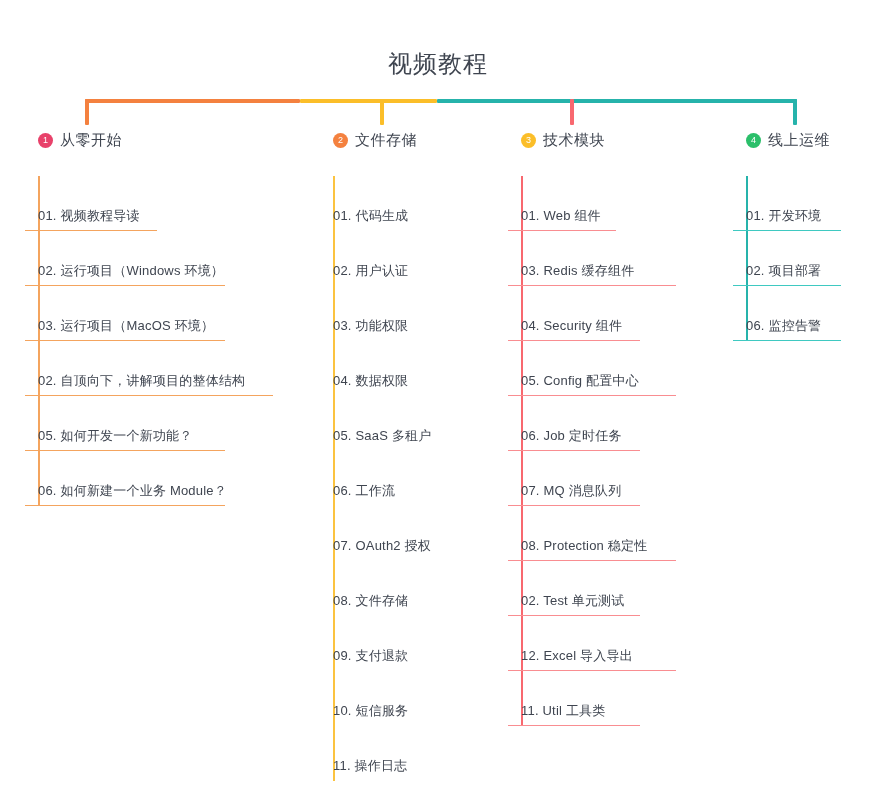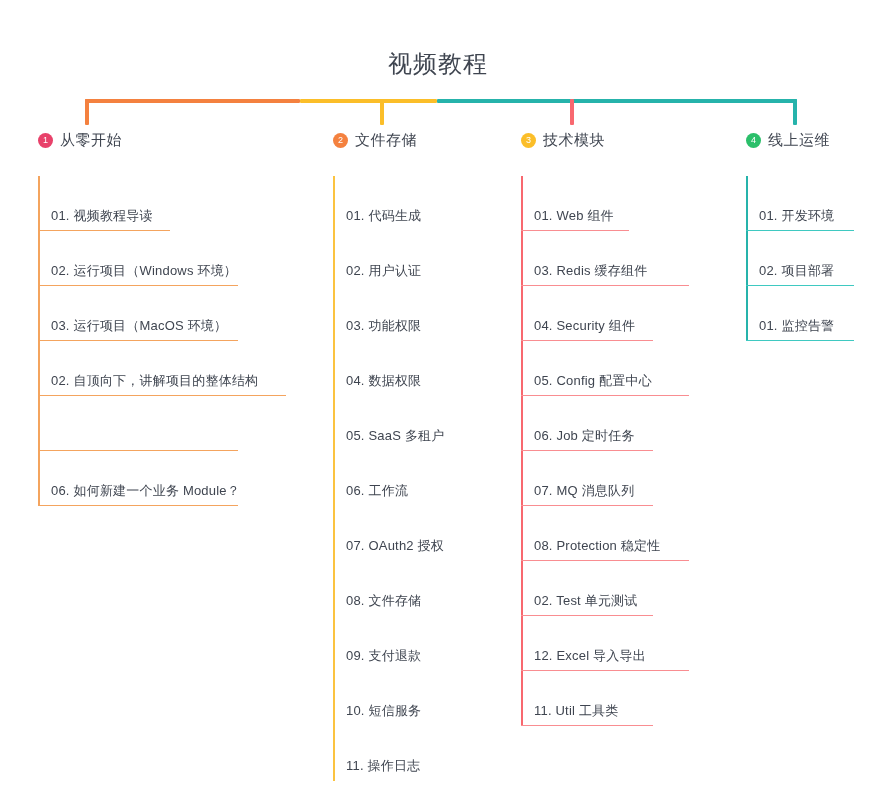--- a/index.html
+++ b/index.html
@@ -115,21 +115,20 @@
   .spine {
     position: absolute;
     left: 0;
     top: 0;
     bottom: 0;
     width: 2px;
   }
   .item {
     position: relative;
     height: 55px;
-    padding-left: 13px;
     display: flex;
     flex-direction: column;
     justify-content: flex-end;
   }
   .item-label {
     font-size: 13px;
     line-height: 18px;
     color: #3f4550;
     white-space: nowrap;
     padding-bottom: 5px;
@@ -181,20 +180,21 @@
         </div>
         <div class="item">
           <div class="item-label">03. 运行项目（MacOS 环境）</div>
           <div class="item-rule w-xl" style="background: rgb(244, 164, 94);"></div>
         </div>
         <div class="item">
           <div class="item-label">02. 自顶向下，讲解项目的整体结构</div>
           <div class="item-rule w-xxl" style="background: rgb(244, 164, 94);"></div>
         </div>
         <div class="item">
+          <div class="item-label">05. 如何开发一个新功能？</div>
           <div class="item-rule w-xl" style="background: rgb(244, 164, 94);"></div>
         </div>
         <div class="item">
           <div class="item-label">06. 如何新建一个业务 Module？</div>
           <div class="item-rule w-xl" style="background: rgb(244, 164, 94);"></div>
         </div>
       </div>
     </div>
     <div class="column col-1">
       <div class="col-header">
@@ -307,18 +307,18 @@
         <div class="spine" style="background: rgb(38, 179, 171);"></div>
         <div class="item">
           <div class="item-label">01. 开发环境</div>
           <div class="item-rule w-s" style="background: rgb(63, 201, 193);"></div>
         </div>
         <div class="item">
           <div class="item-label">02. 项目部署</div>
           <div class="item-rule w-s" style="background: rgb(63, 201, 193);"></div>
         </div>
         <div class="item">
-          <div class="item-label">01. 监控告警</div>
+          <div class="item-label">06. 监控告警</div>
           <div class="item-rule w-s" style="background: rgb(63, 201, 193);"></div>
         </div>
       </div>
     </div>
   </div>
 
 </body></html>

